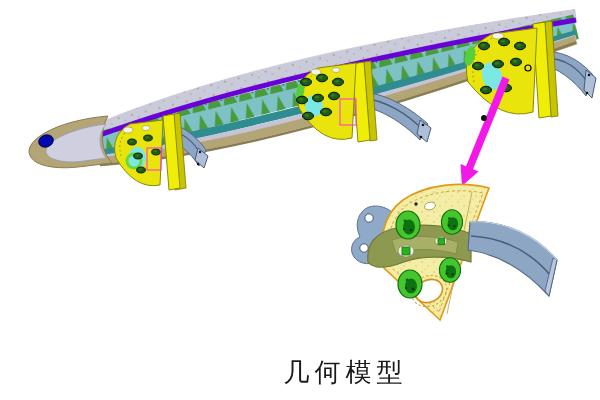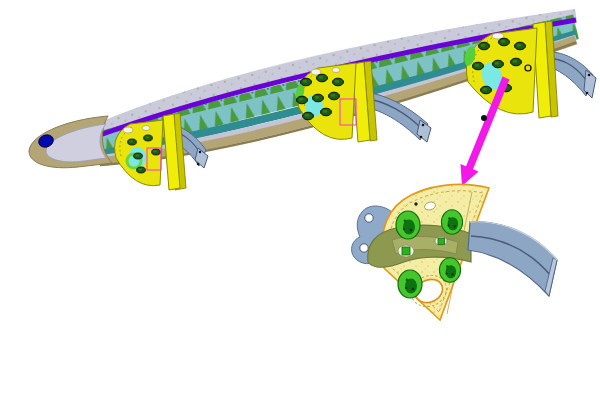--- a/index.html
+++ b/index.html
@@ -195,13 +195,14 @@
 
     <g>
       <path d="M 470,222 C 505,220 537,236 557,260 L 549,296 C 527,272 499,254 468,250 Z" fill="#8ca6c4" stroke="#55688a" stroke-width="1.2"></path>
       <path d="M 471,236 C 505,238 531,252 551,276" fill="none" stroke="#4a5c7c" stroke-width="1.5"></path>
       <polygon points="557,260 549,296 545,291 553,258" fill="#b8c8dc" stroke="#4a5c7c" stroke-width="0.8"></polygon>
       <path d="M 470,222 C 505,220 537,236 557,260" fill="none" stroke="#c2d0e2" stroke-width="1.4"></path>
     </g>
   </g>
 </svg>
 
+<div class="caption">几何模型</div>
 </div>
 
 </body></html>

